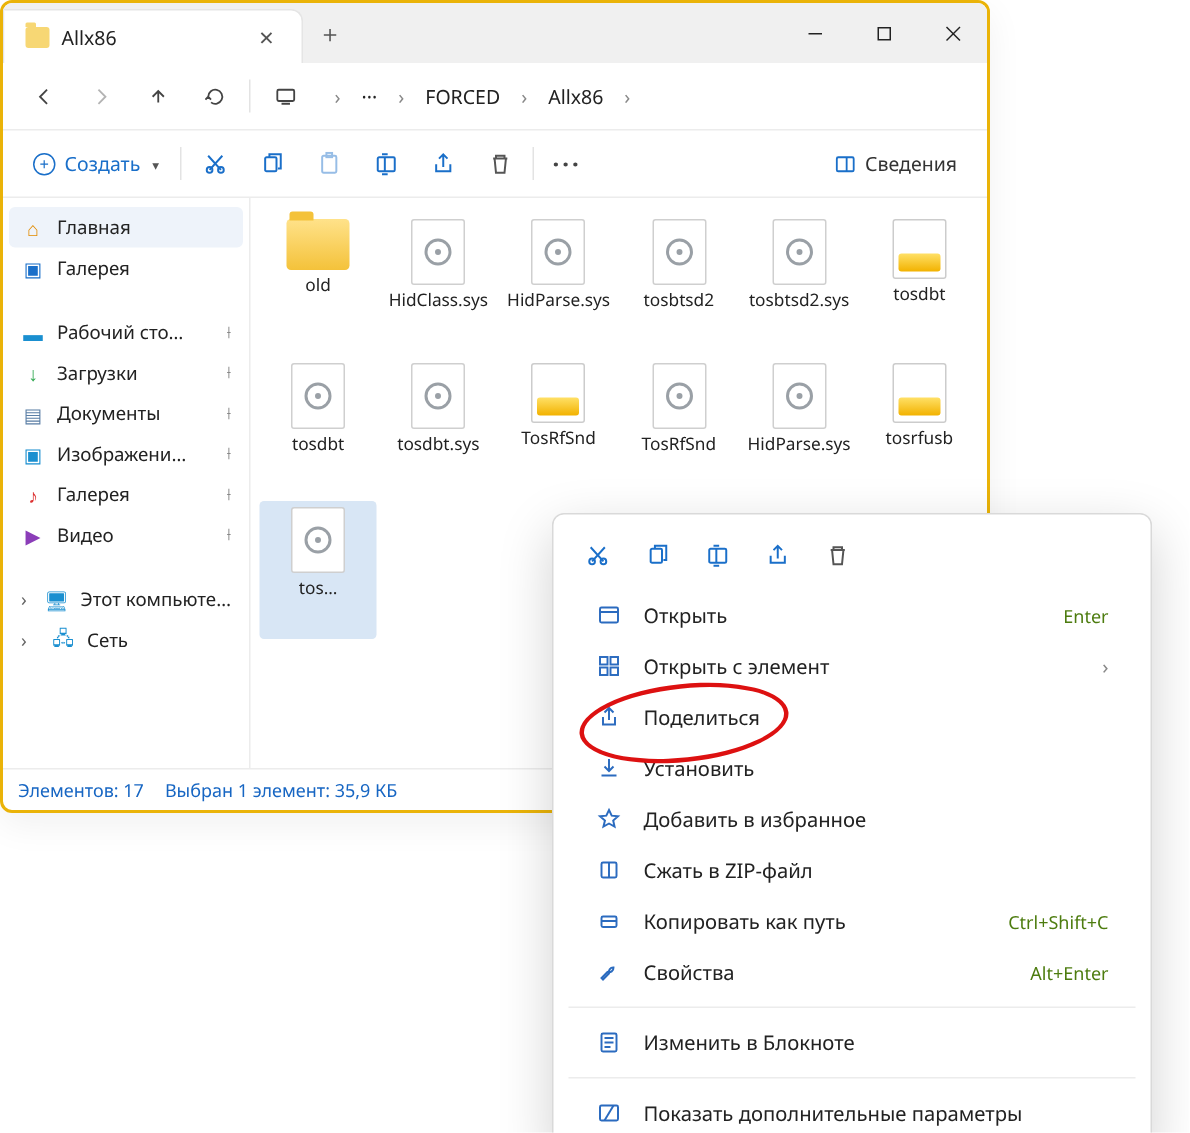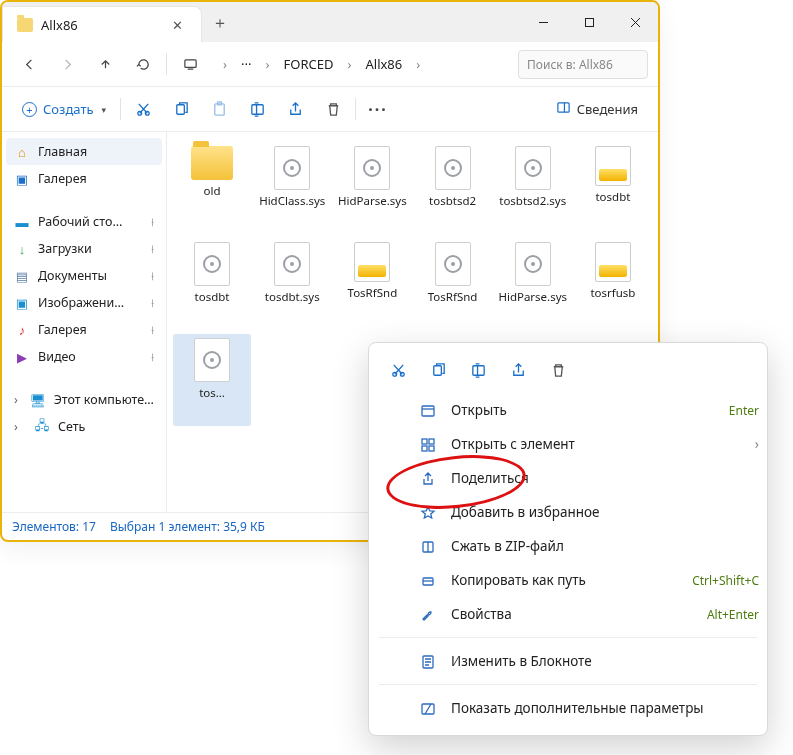--- a/index.html
+++ b/index.html
@@ -22,21 +22,21 @@
   .crumbs{display:flex;align-items:center;gap:2px;flex:1;padding:0 6px;}
   .crumb, .crumb-sep{font-size:13px;color:#222;padding:4px 6px;border-radius:3px;}
   .crumb-sep{color:#888;}
   .search{width:130px;border:1px solid #e0e0e0;border-radius:4px;padding:5px 8px;font-size:12px;color:#888;background:#fafafa;}
   .toolbar{display:flex;align-items:center;gap:2px;padding:6px 10px;border-bottom:1px solid #ececec;}
   .tb-create{display:flex;align-items:center;gap:6px;padding:5px 10px;border-radius:4px;color:#1a6fc9;font-size:13px;}
   .tb-create .plus{width:15px;height:15px;border:1px solid #1a6fc9;border-radius:50%;display:flex;align-items:center;justify-content:center;color:#1a6fc9;font-size:11px;line-height:1;}
   .tb-btn{width:36px;height:32px;display:flex;align-items:center;justify-content:center;}
   .tb-btn svg{width:17px;height:17px;}
   .dots{letter-spacing:2px;font-weight:bold;color:#444;}
-  .details-btn{margin-left:auto;display:flex;align-items:flex-start;gap:6px;font-size:13px;color:#333;padding:5px 10px;}
+  .details-btn{margin-left:auto;display:flex;align-items:center;gap:6px;font-size:13px;color:#333;padding:5px 10px;}
   .body{display:flex;height:380px;}
   .sidebar{width:165px;border-right:1px solid #ececec;padding:6px 4px;overflow:hidden;position:relative;}
   .sb-item{display:flex;align-items:center;gap:8px;padding:5px 8px;font-size:12.5px;color:#222;border-radius:4px;white-space:nowrap;}
   .sb-item.active{background:#eef3fa;}
   .sb-ico{width:16px;height:16px;display:flex;align-items:center;justify-content:center;font-size:13px;}
   .sb-pin{margin-left:auto;color:#888;font-size:11px;}
   .sb-spacer{height:16px;}
   .sb-chev{width:12px;color:#666;}
   .filegrid{flex:1;padding:10px 6px;display:grid;grid-template-columns:repeat(6,1fr);grid-auto-rows:92px;gap:4px 2px;align-content:start;}
   .file{display:flex;flex-direction:column;align-items:center;padding:4px 2px;font-size:11.5px;text-align:center;color:#222;border-radius:3px;}
@@ -47,21 +47,21 @@
   .fi-doc{width:36px;height:44px;border:1px solid #cfcfcf;background:#fff;border-radius:2px;position:relative;display:flex;align-items:center;justify-content:center;}
   .fi-gear{width:18px;height:18px;border:2px solid #9aa0a6;border-radius:50%;position:relative;}
   .fi-gear::after{content:"";position:absolute;inset:5px;border:2px solid #9aa0a6;border-radius:50%;}
   .fi-cab{width:36px;height:40px;background:#fff;border:1px solid #ccc;border-radius:2px;position:relative;}
   .fi-cab::after{content:"";position:absolute;left:3px;right:3px;bottom:4px;height:12px;background:linear-gradient(#ffe066,#f2b200);border-radius:2px;}
   .statusbar{display:flex;gap:14px;padding:5px 10px;border-top:1px solid #ececec;font-size:12px;color:#1766c3;}
   .ctxmenu{position:absolute;left:368px;top:342px;width:400px;background:#fff;border:1px solid #d9d9d9;border-radius:8px;box-shadow:0 12px 36px rgba(0,0,0,.18);padding:8px 0 10px;}
   .ctx-quick{display:flex;gap:6px;padding:4px 12px 8px;}
   .ctx-qbtn{width:34px;height:30px;display:flex;align-items:center;justify-content:center;border-radius:4px;}
   .ctx-qbtn svg{width:17px;height:17px;}
-  .ctx-item{display:flex;align-items:flex-end;gap:14px;padding:8px 8px;font-size:13.5px;color:#222;margin-left:42px;}
+  .ctx-item{display:flex;align-items:center;gap:14px;padding:8px 28px;font-size:13.5px;color:#222;}
   .ctx-item .ci-ico{width:18px;display:flex;justify-content:center;color:#2b6bbf;}
   .ctx-item .ci-ico svg{width:16px;height:16px;}
   .ctx-item .shortcut{margin-left:auto;color:#4d7c0f;font-size:12px;}
   .ctx-item .sub{margin-left:auto;color:#888;}
   .ctx-sep{height:1px;background:#ececec;margin:6px 10px;}
   .circle-annot{position:absolute;left:386px;top:456px;width:140px;height:52px;border:3px solid #d11;border-radius:50%;pointer-events:none;transform:rotate(-6deg);}
 </style>
 </head>
 <body>
 
@@ -123,21 +123,20 @@
       </div>
     <div class="crumbs">
       <span class="crumb-sep">›</span>
       <span class="crumb">···</span>
       <span class="crumb-sep">›</span>
       <span class="crumb">FORCED</span>
       <span class="crumb-sep">›</span>
       <span class="crumb">Allx86</span>
       <span class="crumb-sep">›</span>
     </div>
-    <div class="search">Поиск в: Allx86</div>
   </div>
 
   <div class="toolbar">
     <div class="tb-create">
       <span class="plus">+</span>
       <span>Создать</span>
       <span style="font-size:9px;color:#555;margin-left:2px">▾</span>
     </div>
     <div class="sep-v"></div>
     <div class="tb-btn">
@@ -380,20 +379,28 @@
       <span class="ci-ico">
         <svg viewBox="0 0 16 16" fill="none" stroke="#2b6bbf" stroke-width="1.3">
           <path d="M4 8v5h8V8M8 10V2M5 5l3-3 3 3"></path>
         </svg>
       </span>
       <span>Поделиться</span>
     </div>
   <div class="ctx-item">
       <span class="ci-ico">
         <svg viewBox="0 0 16 16" fill="none" stroke="#2b6bbf" stroke-width="1.3">
+          <path d="M8 2v8M5 7l3 3 3-3M3 13h10"></path>
+        </svg>
+      </span>
+      <span>Установить</span>
+    </div>
+  <div class="ctx-item">
+      <span class="ci-ico">
+        <svg viewBox="0 0 16 16" fill="none" stroke="#2b6bbf" stroke-width="1.3">
           <path d="M8 2l1.8 3.8 4.2.4-3.2 2.8.9 4L8 11l-3.7 2 1-4L2 6.2l4.2-.4z"></path>
         </svg>
       </span>
       <span>Добавить в избранное</span>
     </div>
   <div class="ctx-item">
       <span class="ci-ico">
         <svg viewBox="0 0 16 16" fill="none" stroke="#2b6bbf" stroke-width="1.3">
           <rect x="3" y="3" width="10" height="10" rx="1"></rect>
           <path d="M8 3v10"></path>

